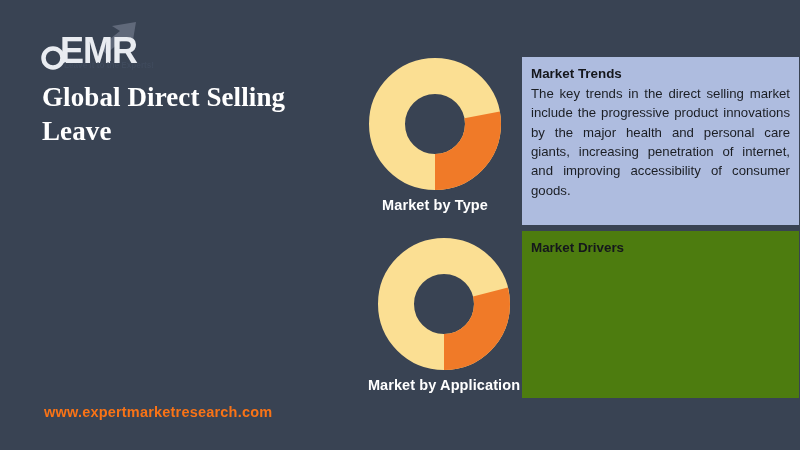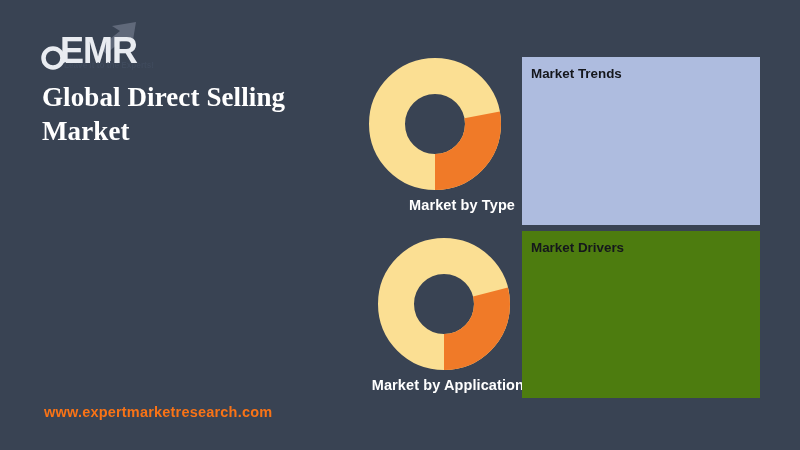--- a/index.html
+++ b/index.html
@@ -59,41 +59,41 @@
     font-size: 14.5px;
     font-weight: bold;
     color: #f97316;
     letter-spacing: 0.2px;
   }
 
   
   .donut-group {
     position: absolute;
     width: 160px;
-    text-align: right;
+    text-align: center;
   }
   #donut-group-type { left: 355px; top: 58px; }
   #donut-group-application { left: 364px; top: 238px; }
 
   .donut-svg { display: block; margin: 0 auto; }
 
   .donut-caption {
     margin-top: 7px;
     font-size: 14.5px;
     font-weight: bold;
     color: #ffffff;
     white-space: nowrap;
     letter-spacing: 0.1px;
   }
 
   
   .info-card {
     position: absolute;
     left: 522px;
-    width: 238px;
+    width: 277px;
     box-sizing: border-box;
     padding: 7px 9px 8px 9px;
     color: #1c1f25;
   }
   #card-market-trends {
     top: 57px;
     height: 168px;
     background: #aebcdf;
   }
   #card-market-drivers {
@@ -123,21 +123,21 @@
 
   <div id="logo-block">
     <svg id="logo-svg" width="200" height="52" viewBox="0 0 200 52">
       <path d="M72 6 L96 2 L92 26 L86 17 L66 34 L60 27 L80 11 Z" fill="#6d7687" opacity="0.75"></path>
       <circle cx="13" cy="38" r="9.5" fill="none" stroke="#e9ecf1" stroke-width="4.5"></circle>
       <text x="20" y="43" font-family="Liberation Sans, sans-serif" font-size="36" font-weight="bold" fill="#e9ecf1" letter-spacing="-1">EMR</text>
       <text x="24" y="48" font-family="Liberation Sans, sans-serif" font-size="8.2" font-weight="bold" fill="#3f4a5c">Leave it to the Experts!</text>
     </svg>
   </div>
 
-  <div id="page-title">Global Direct Selling Market</div>
+  <div id="page-title">Global Direct Selling Leave</div>
 
 
   <div id="site-url">www.expertmarketresearch.com</div>
 
   <div class="donut-group" id="donut-group-type">
     <svg class="donut-svg" width="132" height="132" viewBox="0 0 132 132">
       <circle cx="66" cy="66" r="48" fill="none" stroke="#fbdf93" stroke-width="36"></circle>
       <circle cx="66" cy="66" r="48" fill="none" stroke="#f07a28" stroke-width="36" stroke-dasharray="84.4 217.2" stroke-dashoffset="0" transform="rotate(-90 66 66) scale(-1 1) translate(-132 0)"></circle>
     </svg>
     <div class="donut-caption">Market by Type</div>
@@ -146,19 +146,20 @@
   <div class="donut-group" id="donut-group-application">
     <svg class="donut-svg" width="132" height="132" viewBox="0 0 132 132">
       <circle cx="66" cy="66" r="48" fill="none" stroke="#fbdf93" stroke-width="36"></circle>
       <circle cx="66" cy="66" r="48" fill="none" stroke="#f07a28" stroke-width="36" stroke-dasharray="87.4 214.2" stroke-dashoffset="0" transform="rotate(-90 66 66) scale(-1 1) translate(-132 0)"></circle>
     </svg>
     <div class="donut-caption">Market by Application</div>
   </div>
 
   <div class="info-card" id="card-market-trends">
     <div class="card-heading">Market Trends</div>
+    <div class="card-body">The key trends in the direct selling market include the progressive product innovations by the major health and personal care giants, increasing penetration of internet, and improving accessibility of consumer goods.</div>
   </div>
 
   <div class="info-card" id="card-market-drivers">
     <div class="card-heading">Market Drivers</div>
   </div>
 
 </div>
 
 </body></html>

